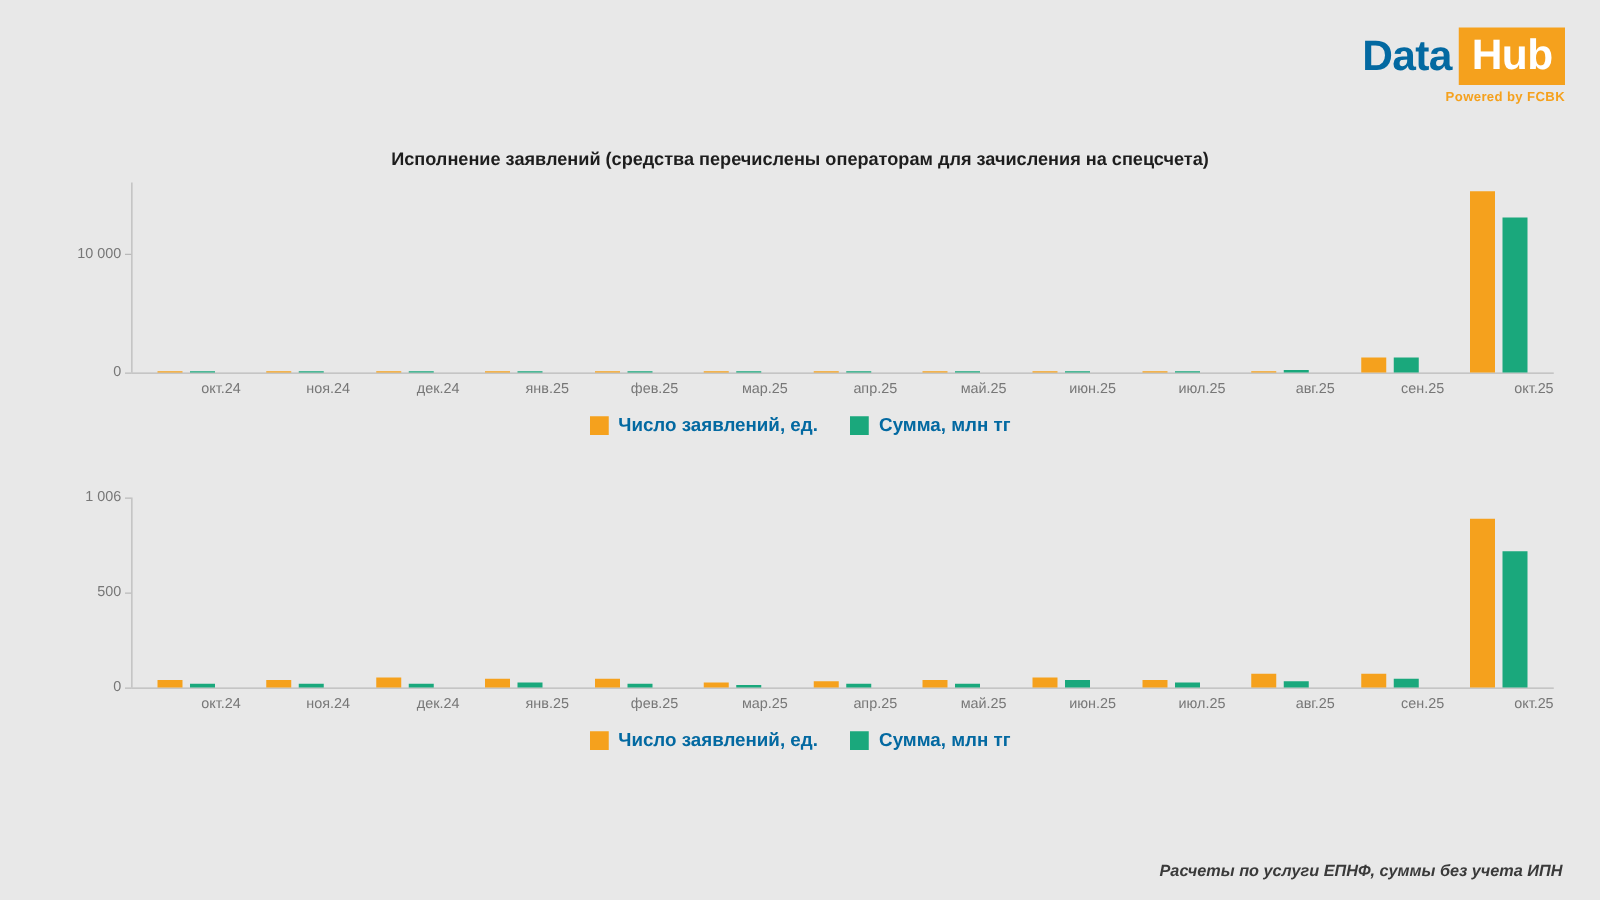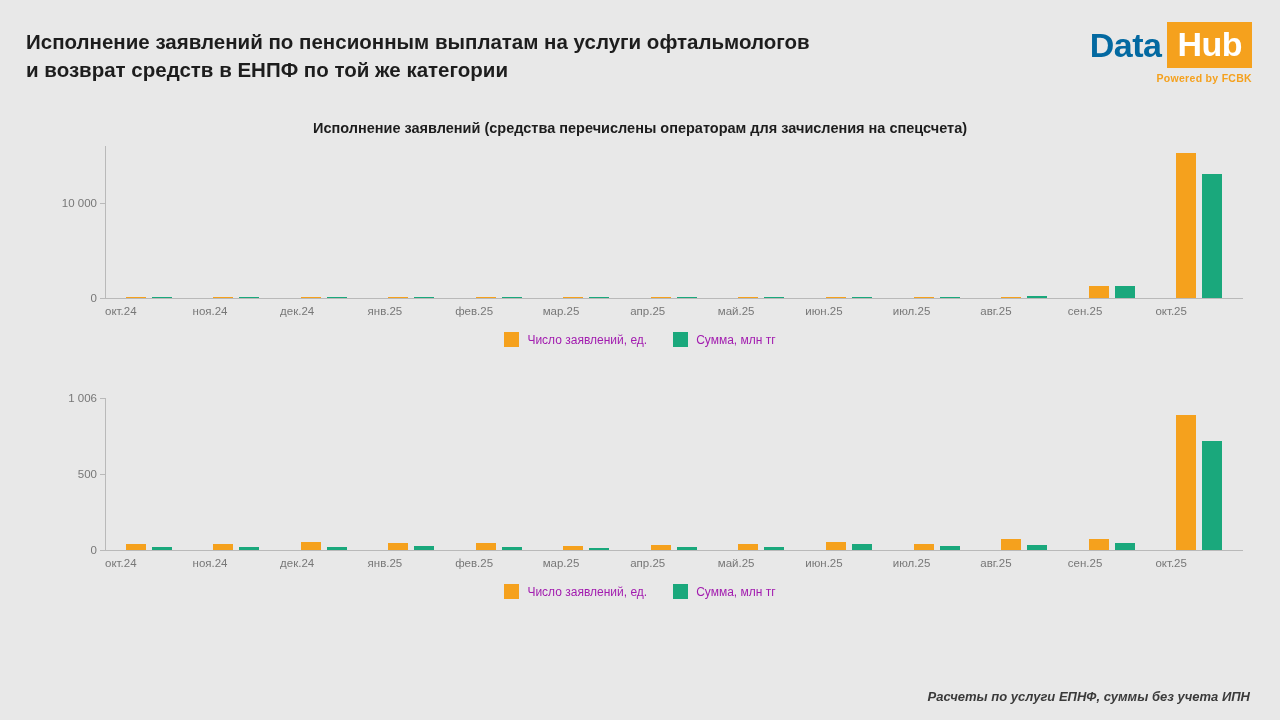--- a/index.html
+++ b/index.html
@@ -161,40 +161,40 @@
   .x-labels {
     position: absolute;
     left: 80px;
     right: 12px;
     bottom: 0;
     height: 26px;
     display: flex;
   }
   .x-label {
     flex: 1 1 0;
-    text-align: left;
+    text-align: right;
     font-size: 11.5px;
     color: #777;
     line-height: 22px;
   }
 
   .legend {
     display: flex;
     justify-content: center;
     align-items: center;
     gap: 26px;
     margin-top: 6px;
   }
   .legend-item {
     display: flex;
     align-items: center;
     gap: 8px;
-    font-size: 12px;
-    font-weight: normal;
-    color: #a21caf;
+    font-size: 15px;
+    font-weight: bold;
+    color: #0369a1;
   }
   .swatch {
     width: 15px;
     height: 15px;
     display: inline-block;
   }
   .swatch.count { background: #f5a11d; }
   .swatch.sum   { background: #1aa87c; }
 
   
@@ -205,22 +205,20 @@
     font-size: 13px;
     font-style: italic;
     font-weight: bold;
     color: #3a3a3a;
   }
 </style>
 </head>
 <body>
 
 <div class="header">
-  <div class="title">Исполнение заявлений по пенсионным выплатам на услуги офтальмологов
-и возврат средств в ЕНПФ по той же категории</div>
   <div class="logo">
     <div class="logo-row">
       <span class="logo-data">Data</span>
       <span class="logo-hub">Hub</span>
     </div>
     <div class="logo-sub">Powered by FCBK</div>
   </div>
 </div>
 
 <div class="panel" id="panel-top">

